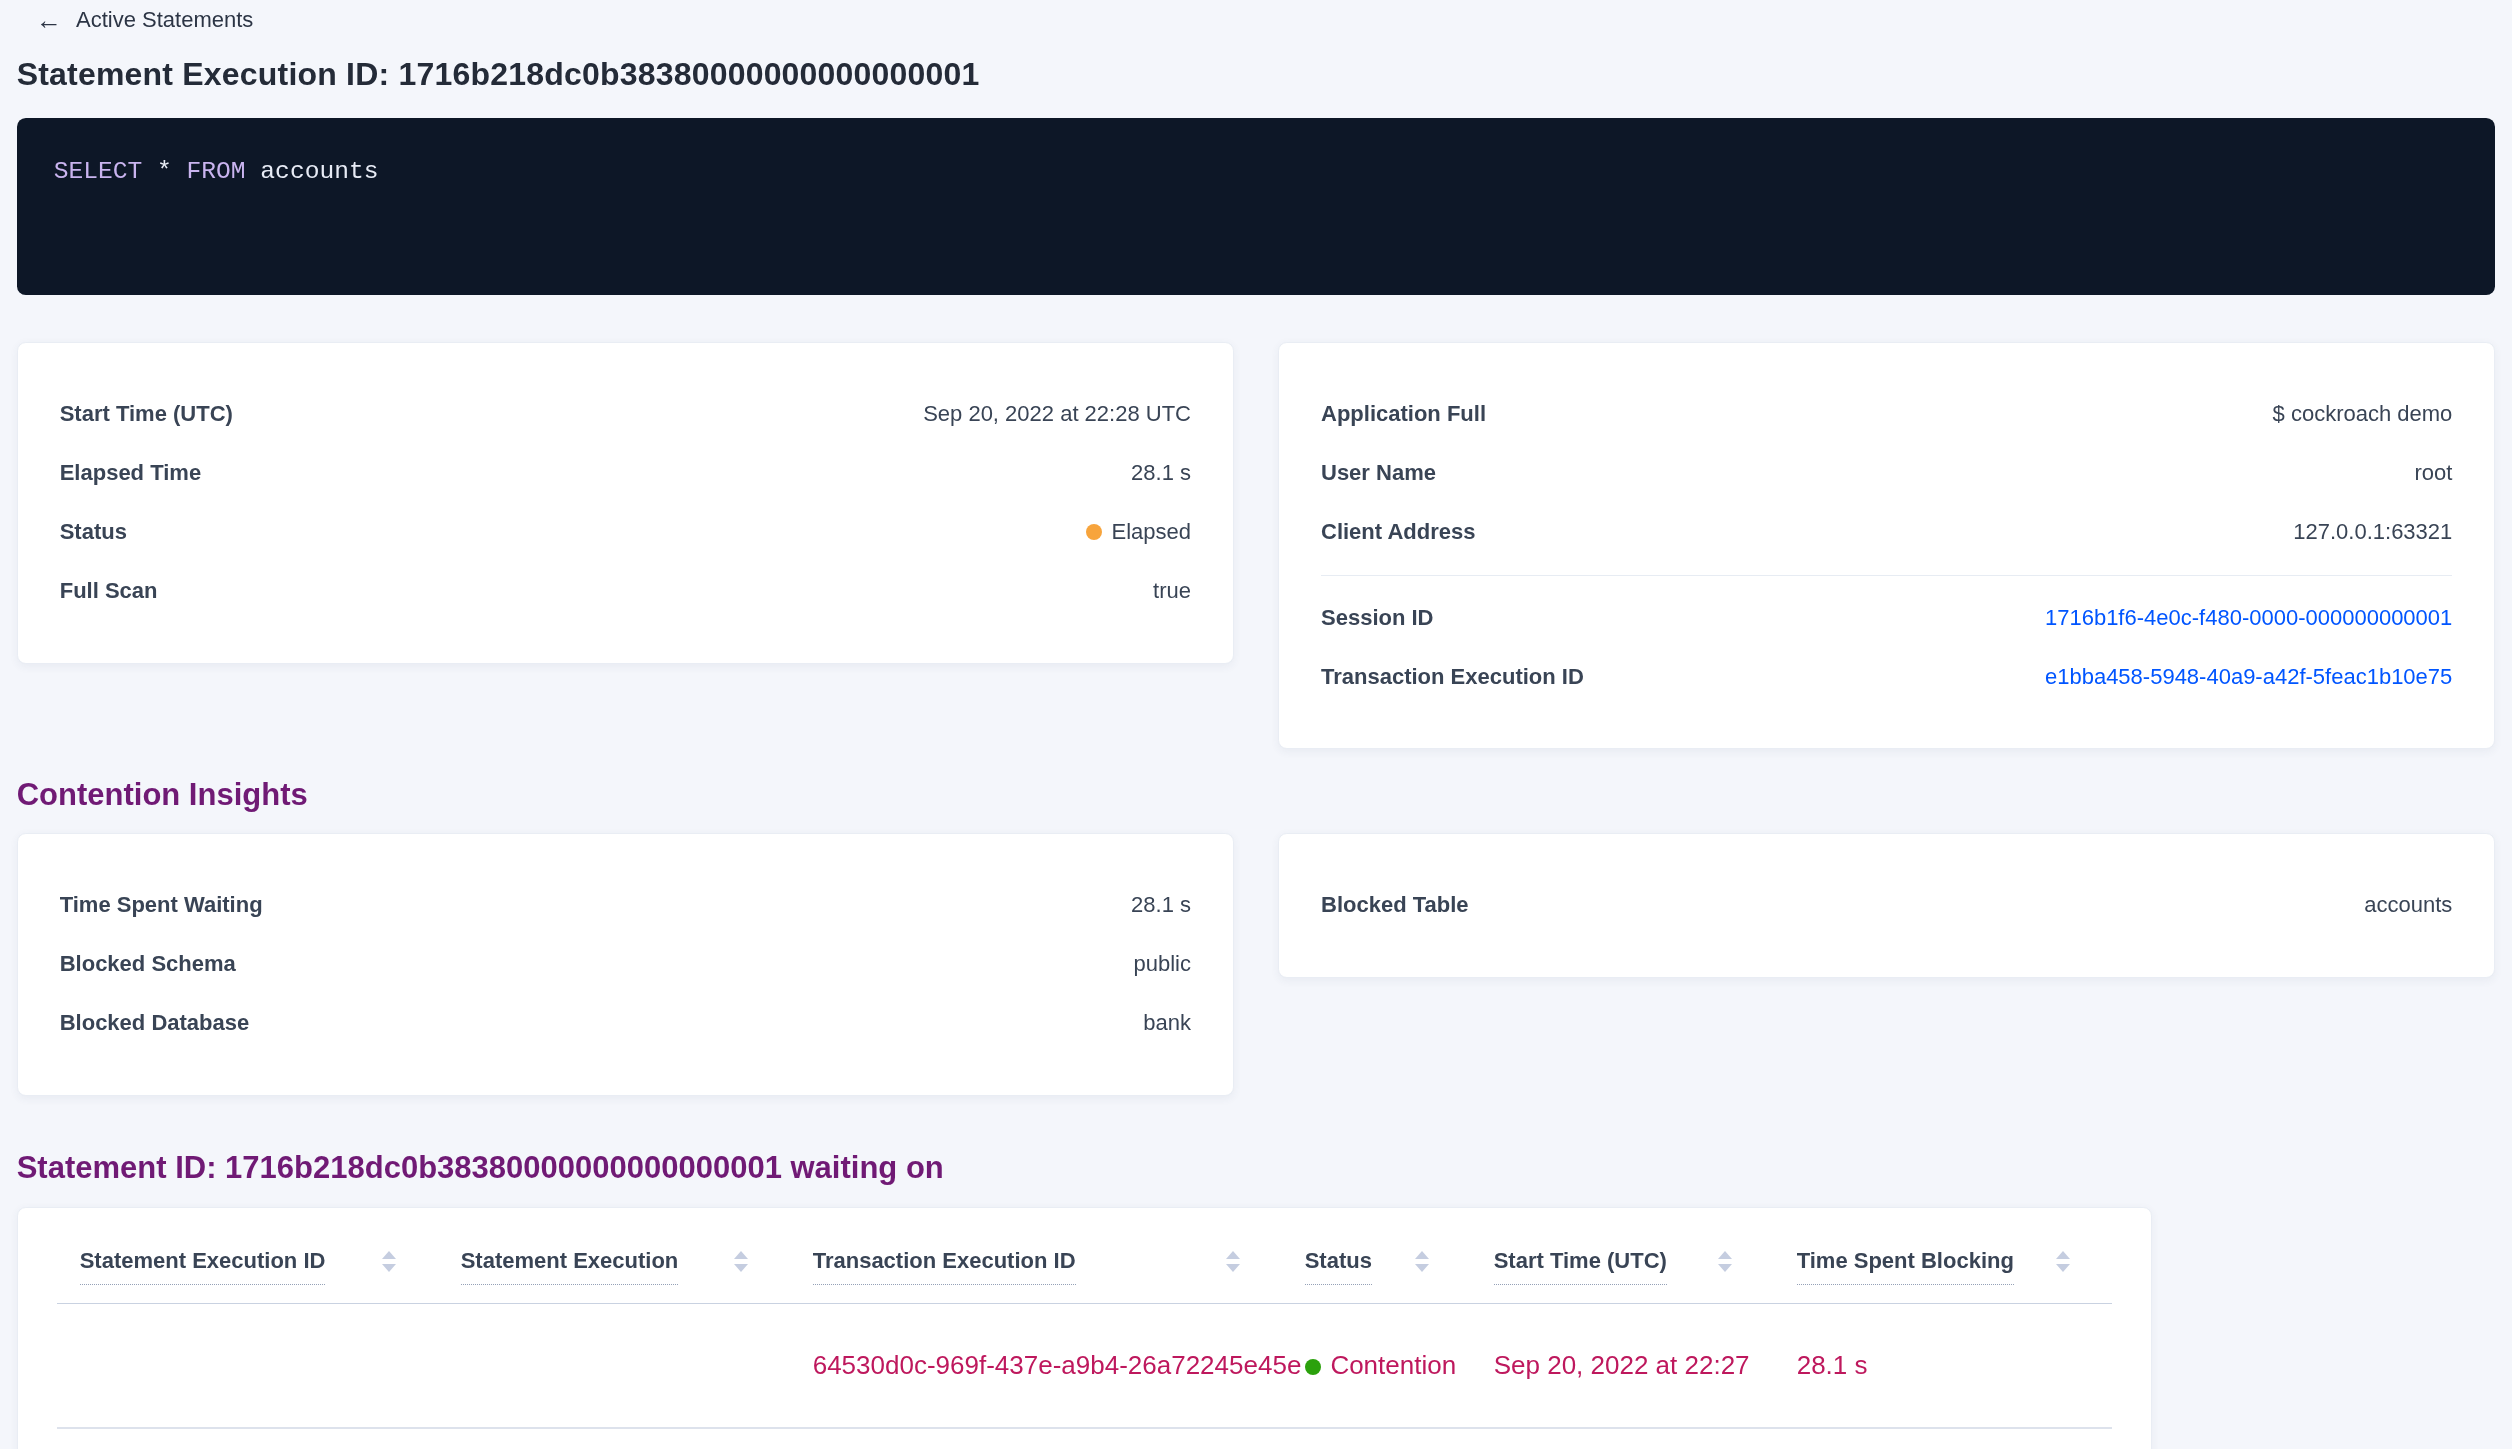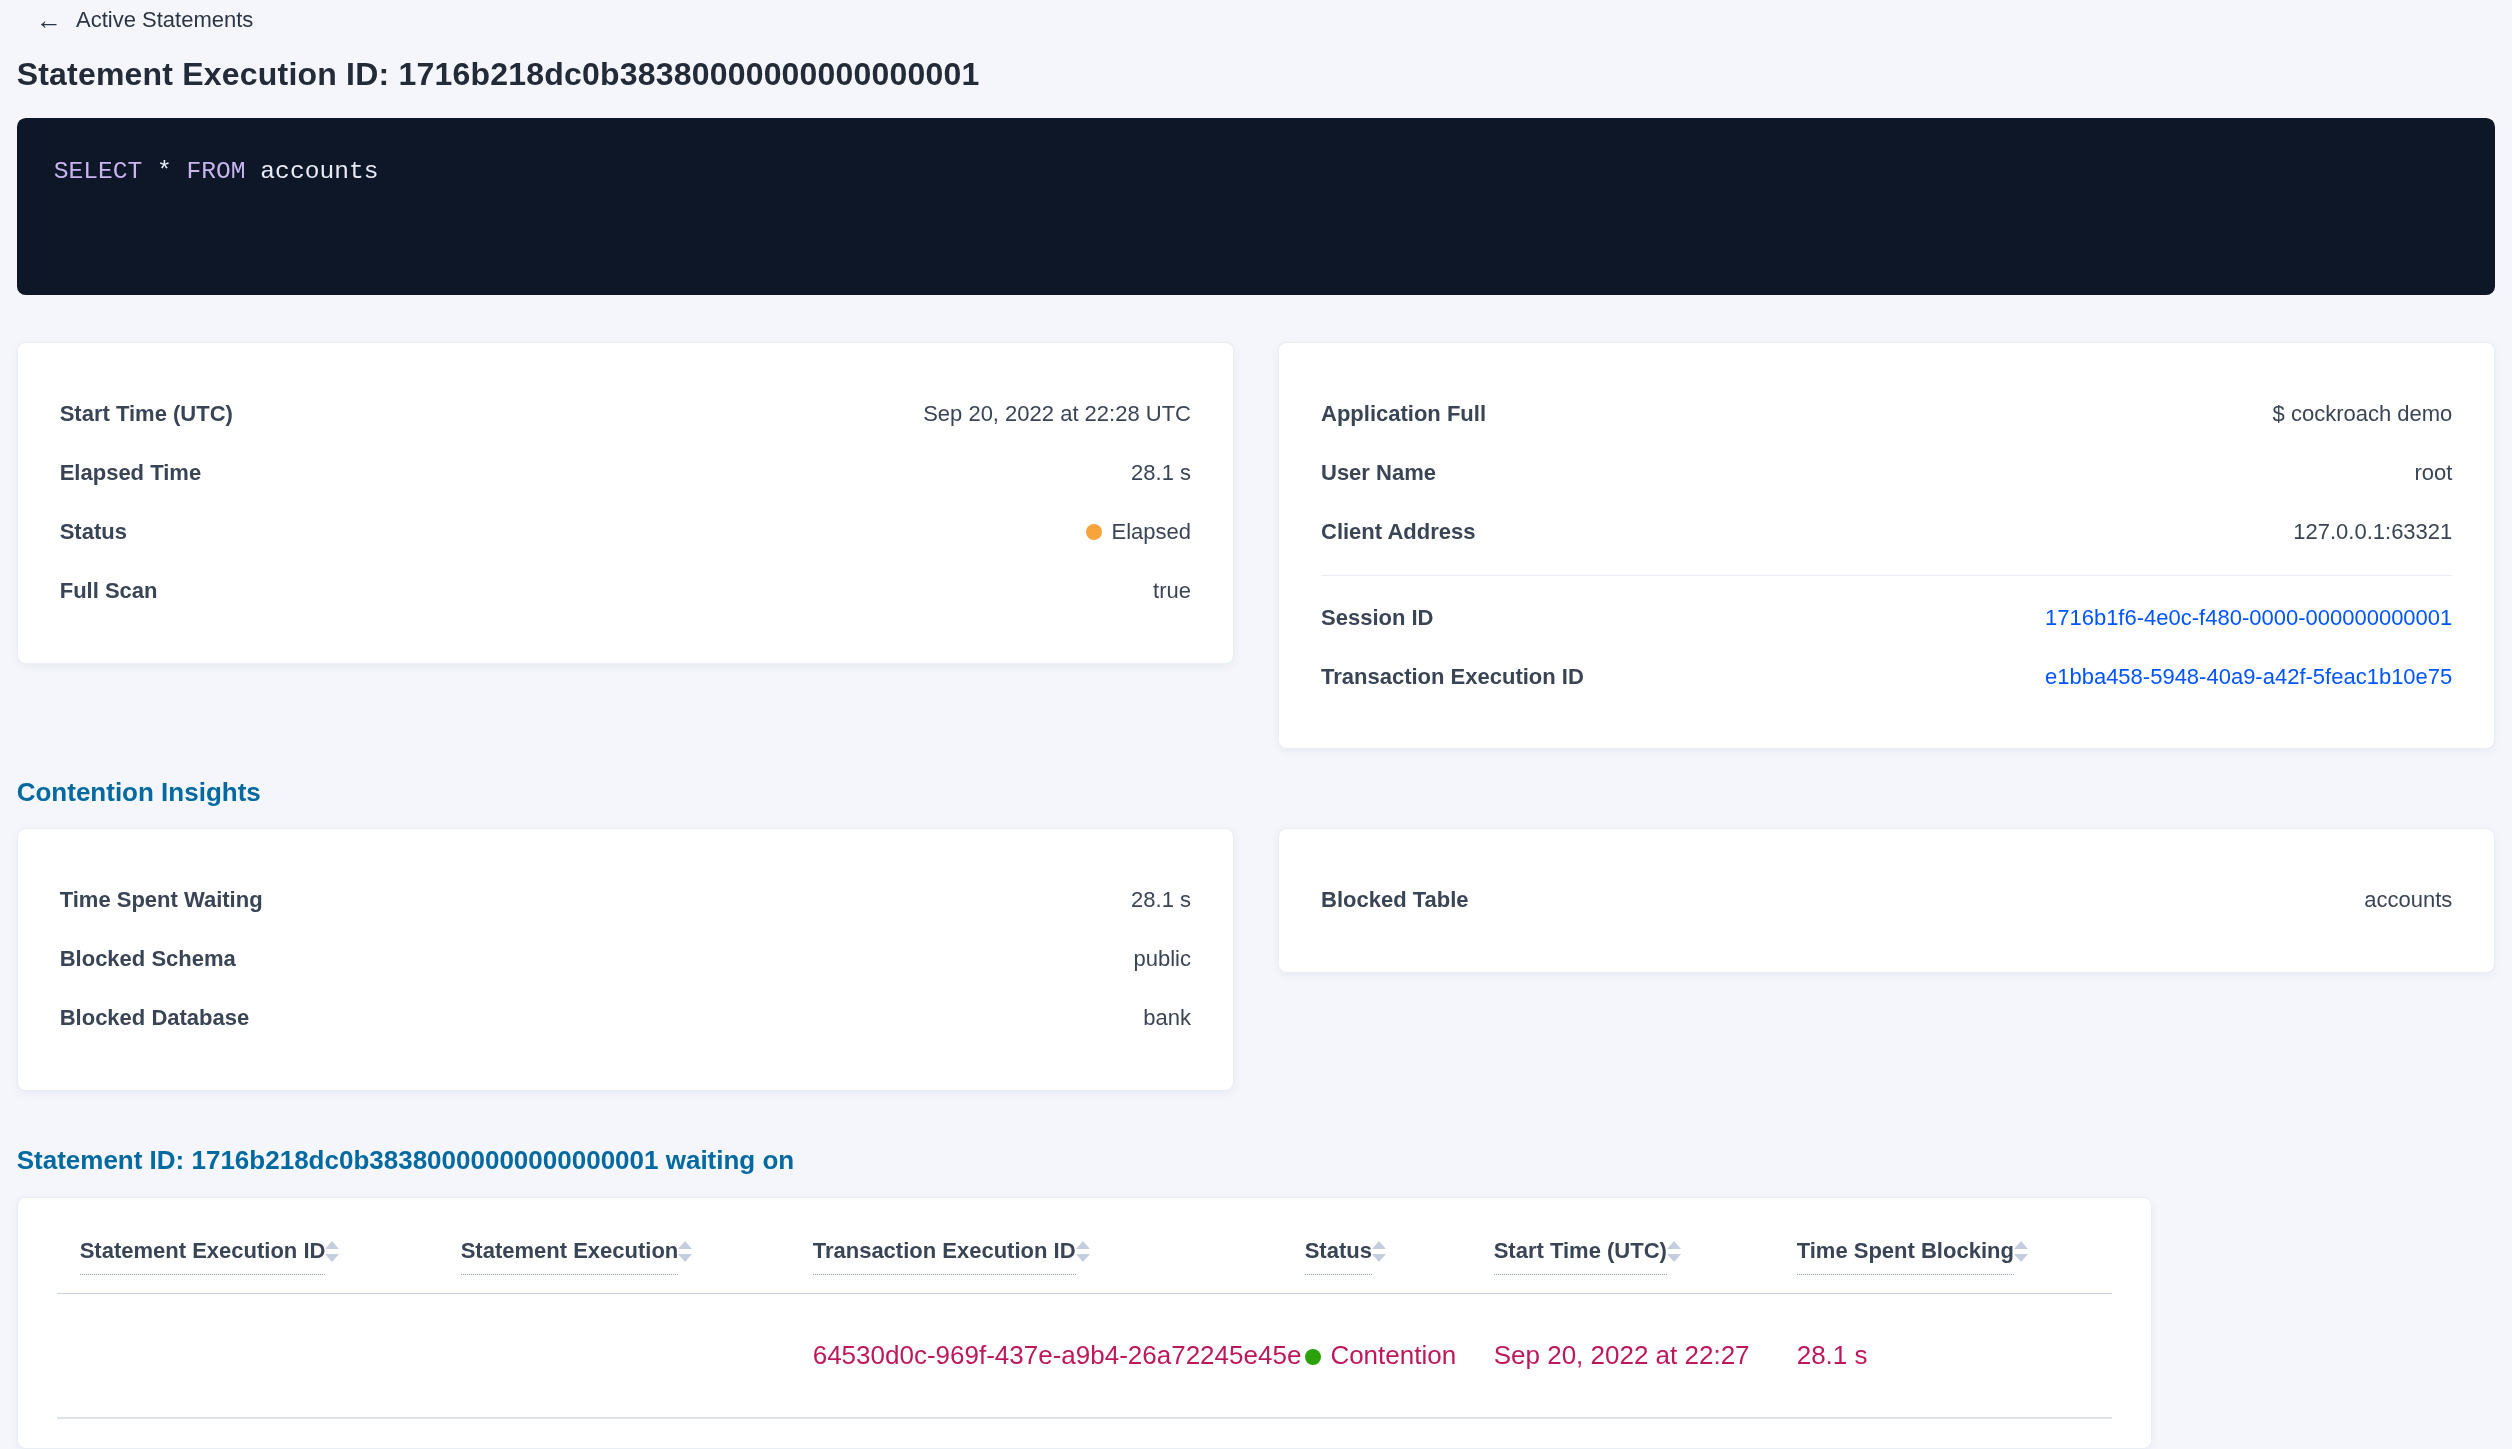--- a/index.html
+++ b/index.html
@@ -66,21 +66,21 @@
     display: inline-block;
     width: 16px; height: 16px; border-radius: 50%;
     margin-right: 9.7px;
     vertical-align: -0.9px;
   }
   .dot-waiting { background: #f7a43c; }
   .dot-executing { background: #2ba10c; }
 
   
   .section-heading {
-    font-size: 26px; font-weight: bold; color: #0369a1;
+    font-size: 31px; font-weight: bold; color: #701a75;
   }
   .contention-heading { margin-top: 28px; }
   .waiting-heading { margin-top: 54px; }
   .row-2 { margin-top: 19.3px; }
 
   
   .table-card {
     margin-top: 21px;
     width: 2135px;
     height: 252px;
@@ -93,21 +93,21 @@
   }
   table { width: 100%; border-collapse: collapse; table-layout: fixed; }
   th {
     padding: 40px 0 17.6px 23px;
     border-bottom: 1.8px solid #c9d2e1;
     text-align: left;
     vertical-align: top;
     cursor: pointer;
   }
   .th-inner {
-    display: flex; align-items: flex-start; 
+    display: flex; align-items: flex-start; justify-content: space-between;
     padding-right: 42px;
   }
   .th-label {
     display: inline-block;
     font-size: 22px; font-weight: bold; color: #394455;
     padding-bottom: 10.5px;
     border-bottom: 1.8px dotted #95a1b7;
     white-space: nowrap;
   }
   .sort-arrows { display: flex; flex-direction: column; gap: 4.4px; margin-top: 3.5px; }

